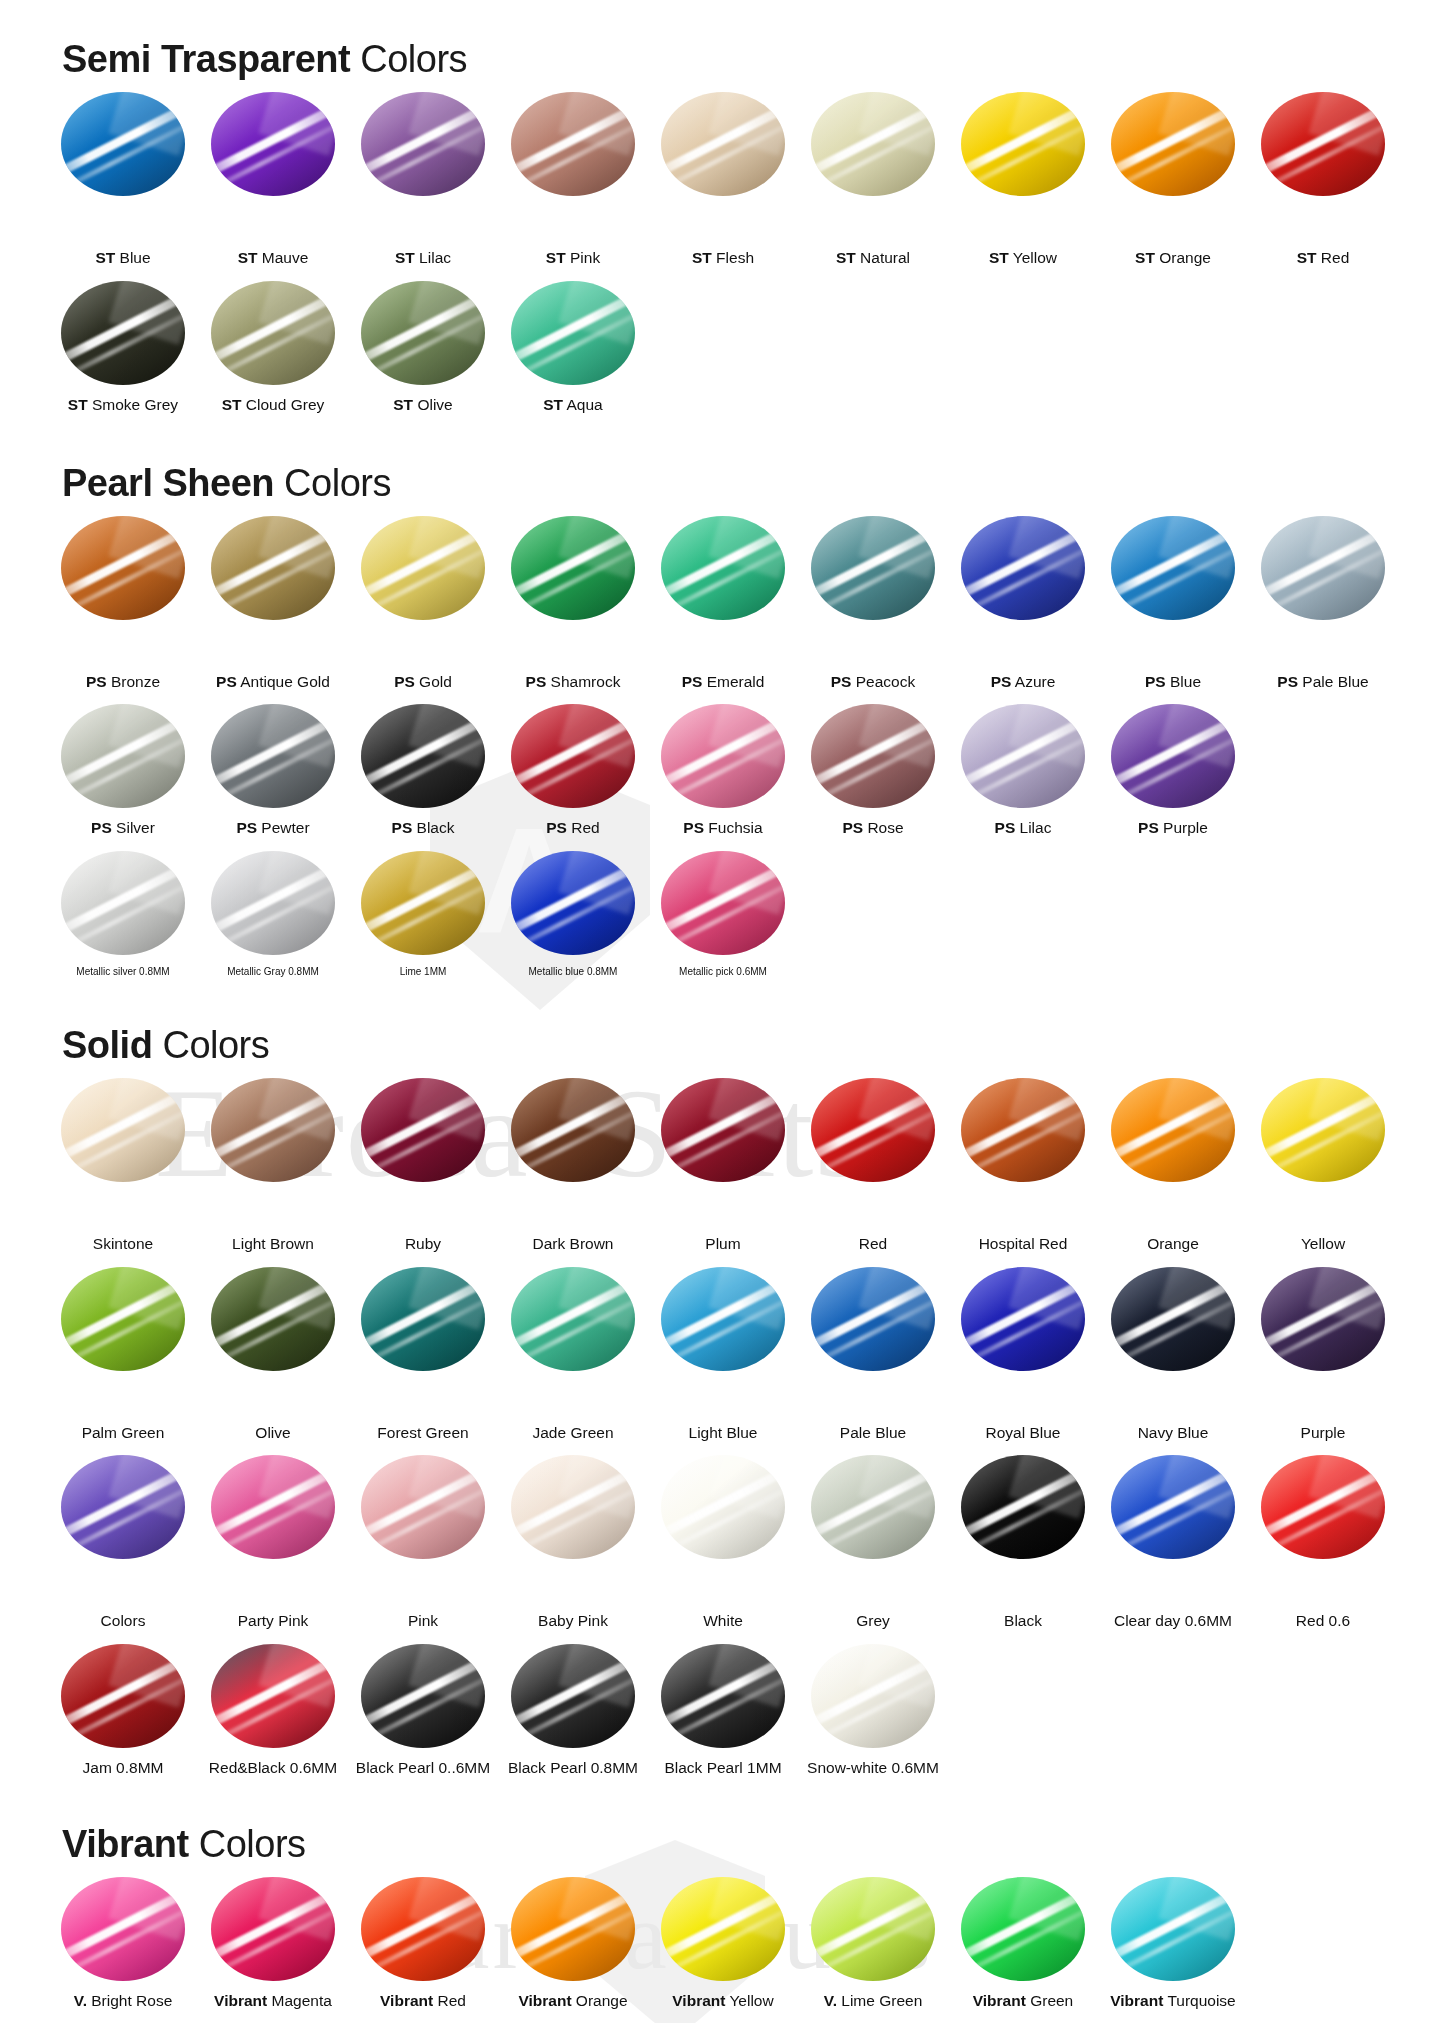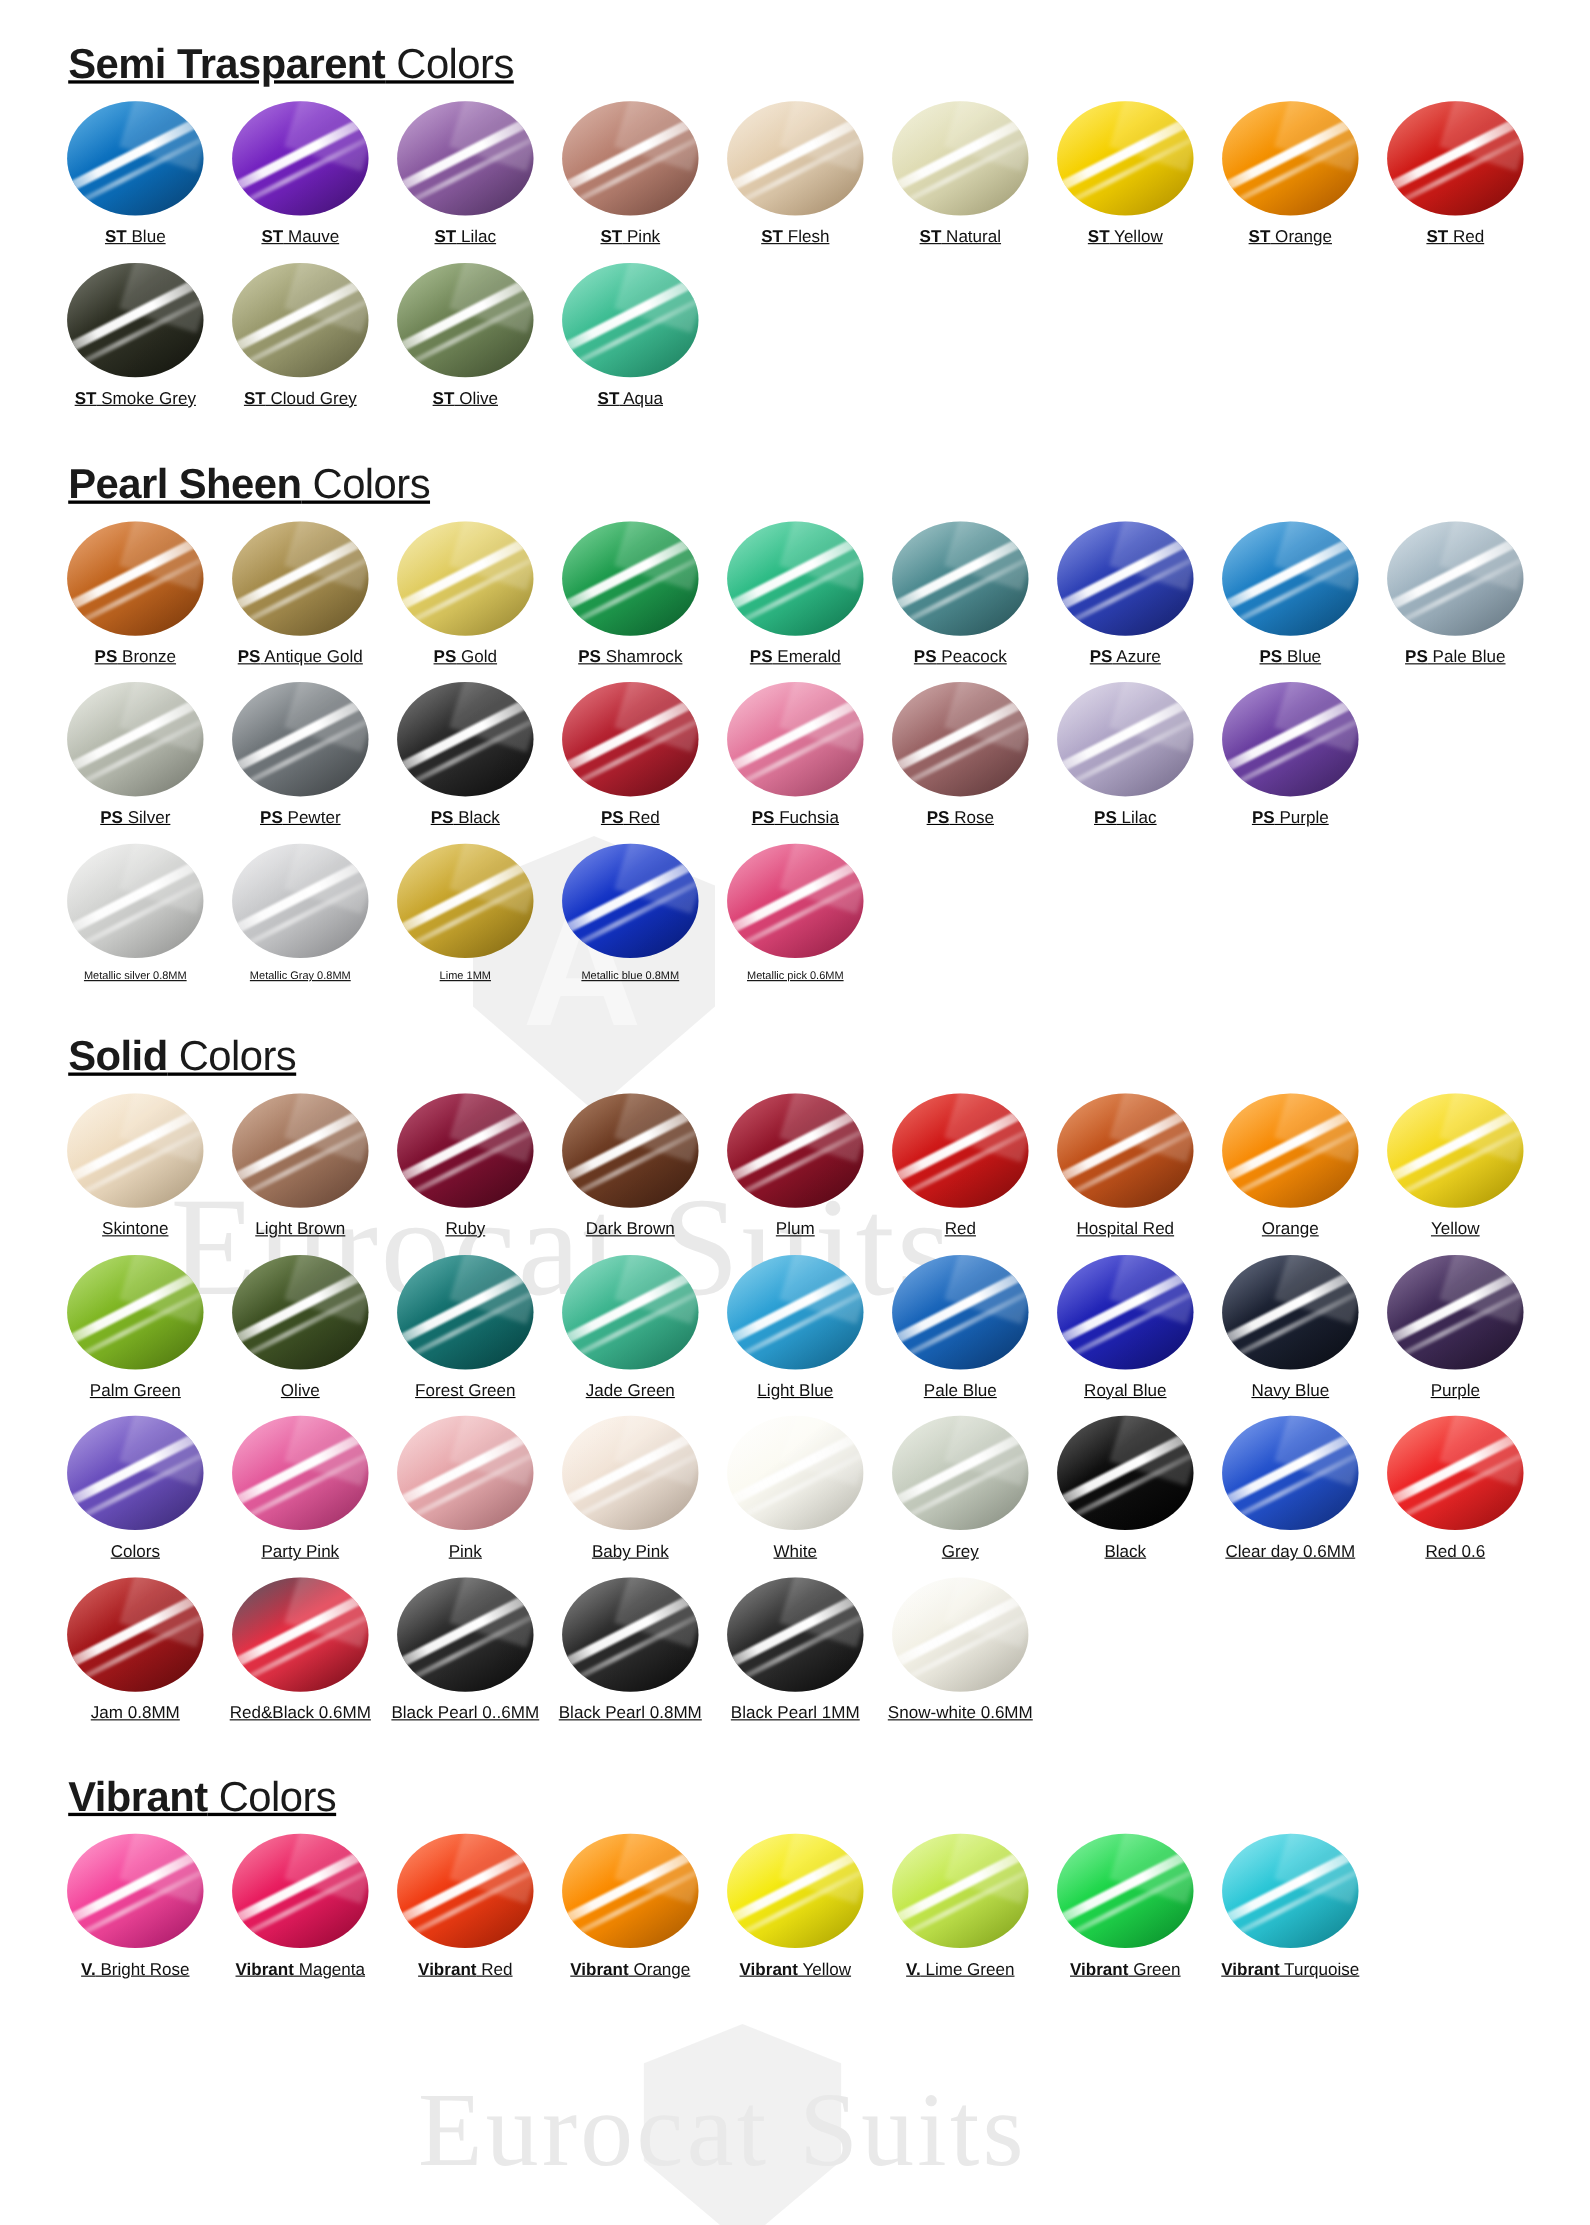--- a/index.html
+++ b/index.html
@@ -59,21 +59,21 @@
     color:#f7f7f7;
     font-size:150px;
     font-weight:bold;
     line-height:130px;
     font-family:"Liberation Sans",sans-serif;
   }
 
   
   #page{position:relative;z-index:2;padding:0 0 0 0;}
 
-  .section{position:relative;text-decoration:underline;}
+  .section{position:relative;}
 
   .section-title{
     font-size:38px;
     font-weight:400;
     color:#1a1a1a;
     margin:0;
     padding:0 0 0 62px;
     letter-spacing:-0.5px;
     line-height:1;
   }
@@ -83,21 +83,21 @@
   .sec-ps{padding-top:50px;}
   .sec-solid{padding-top:48px;}
   .sec-vib{padding-top:48px;}
 
   .row{
     display:flex;
     padding-left:48px;
     padding-right:30px;
     margin-top:14px;
   }
-  .row.cols9 .cell{width:150px;}
+  .row.cols9 .cell{width:150px;gap:42px;}
   .row.cols8 .cell{width:150px;}
 
   .cell{
     width:150px;
     display:flex;
     flex-direction:column;
     align-items:center;
     box-sizing:border-box;
   }
 

